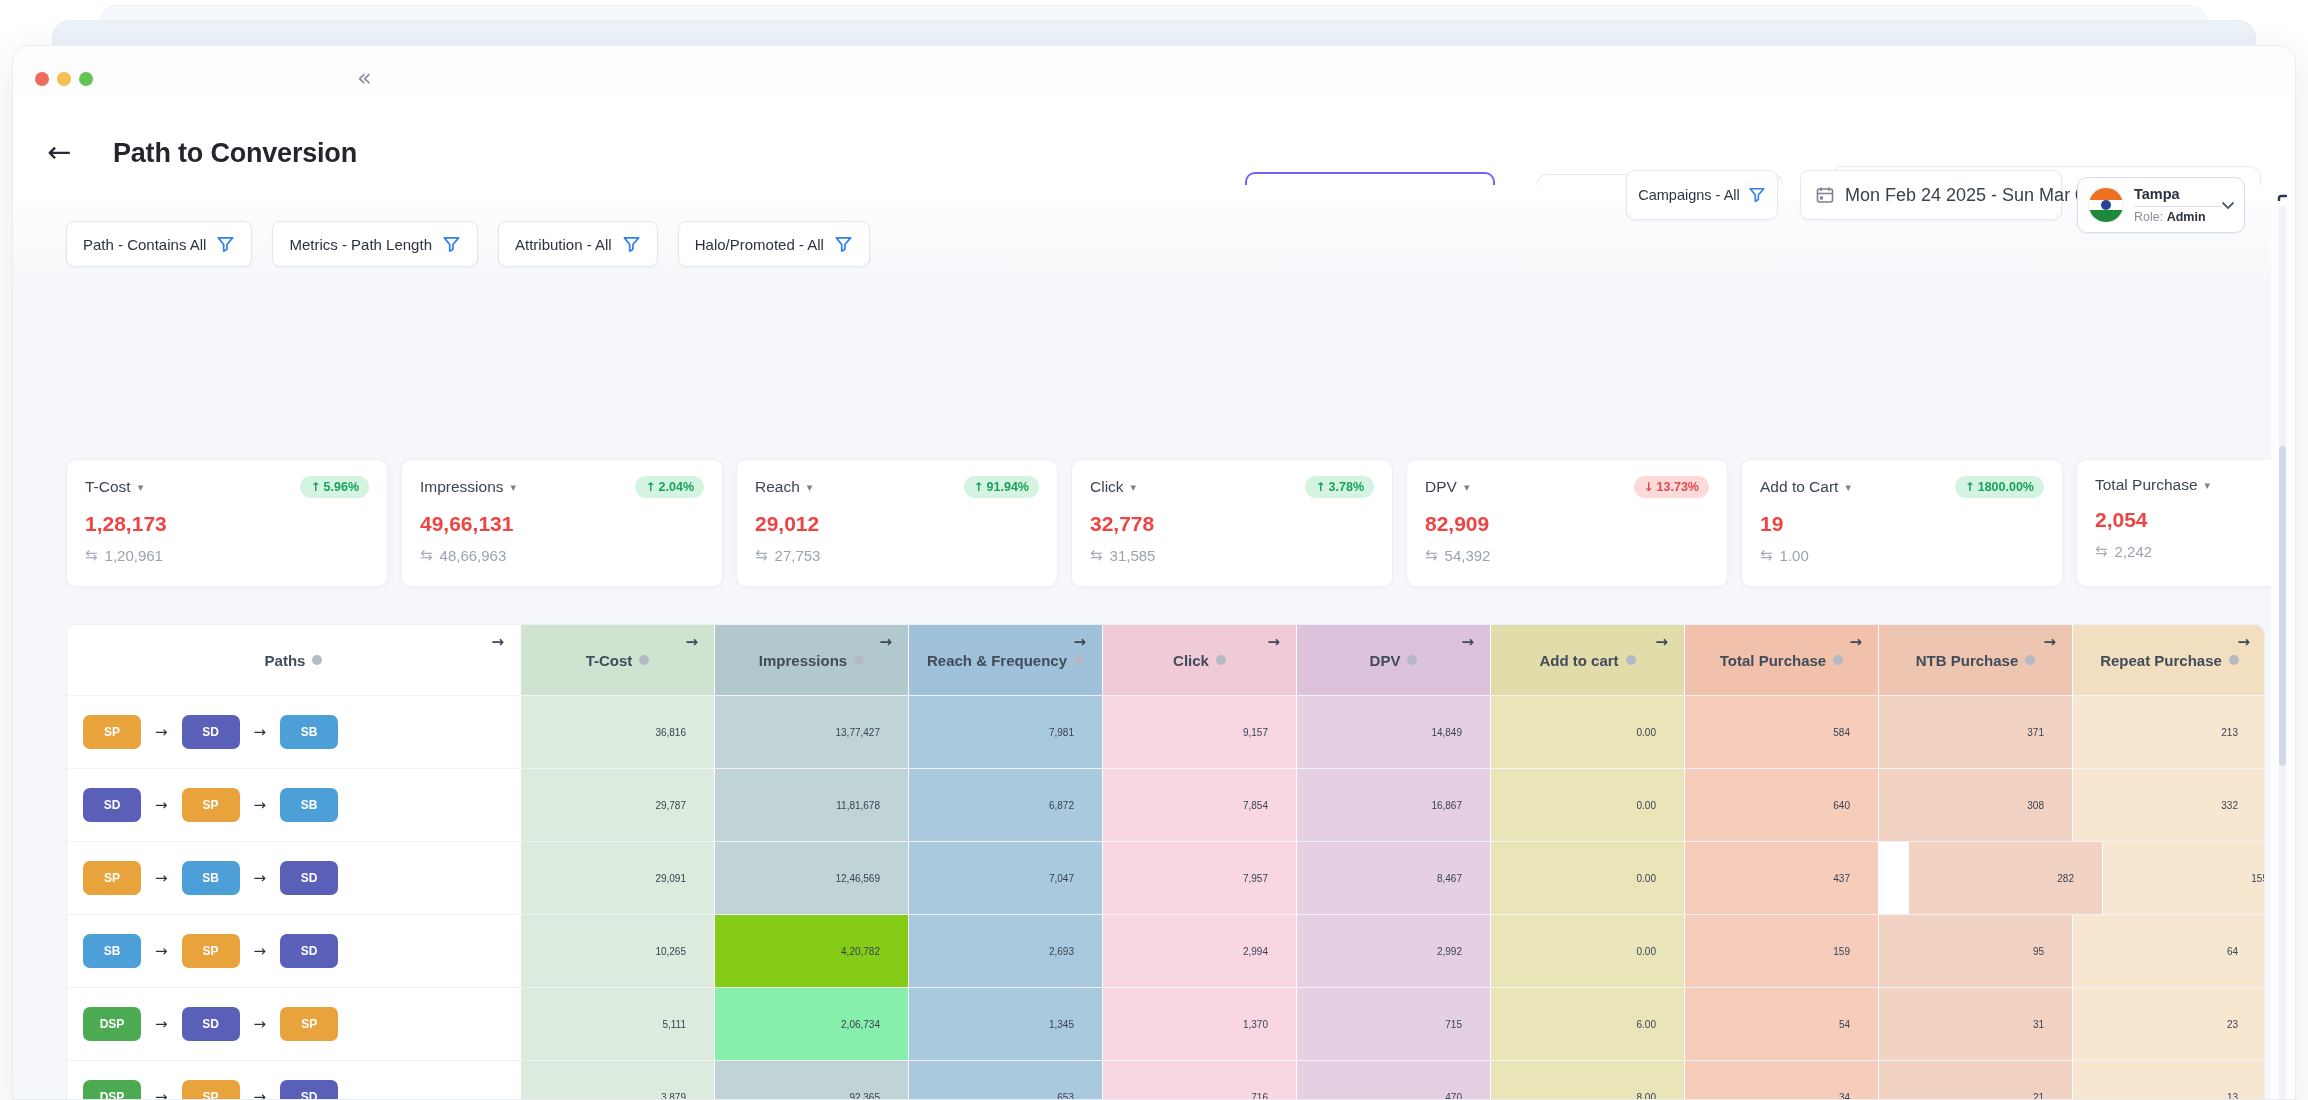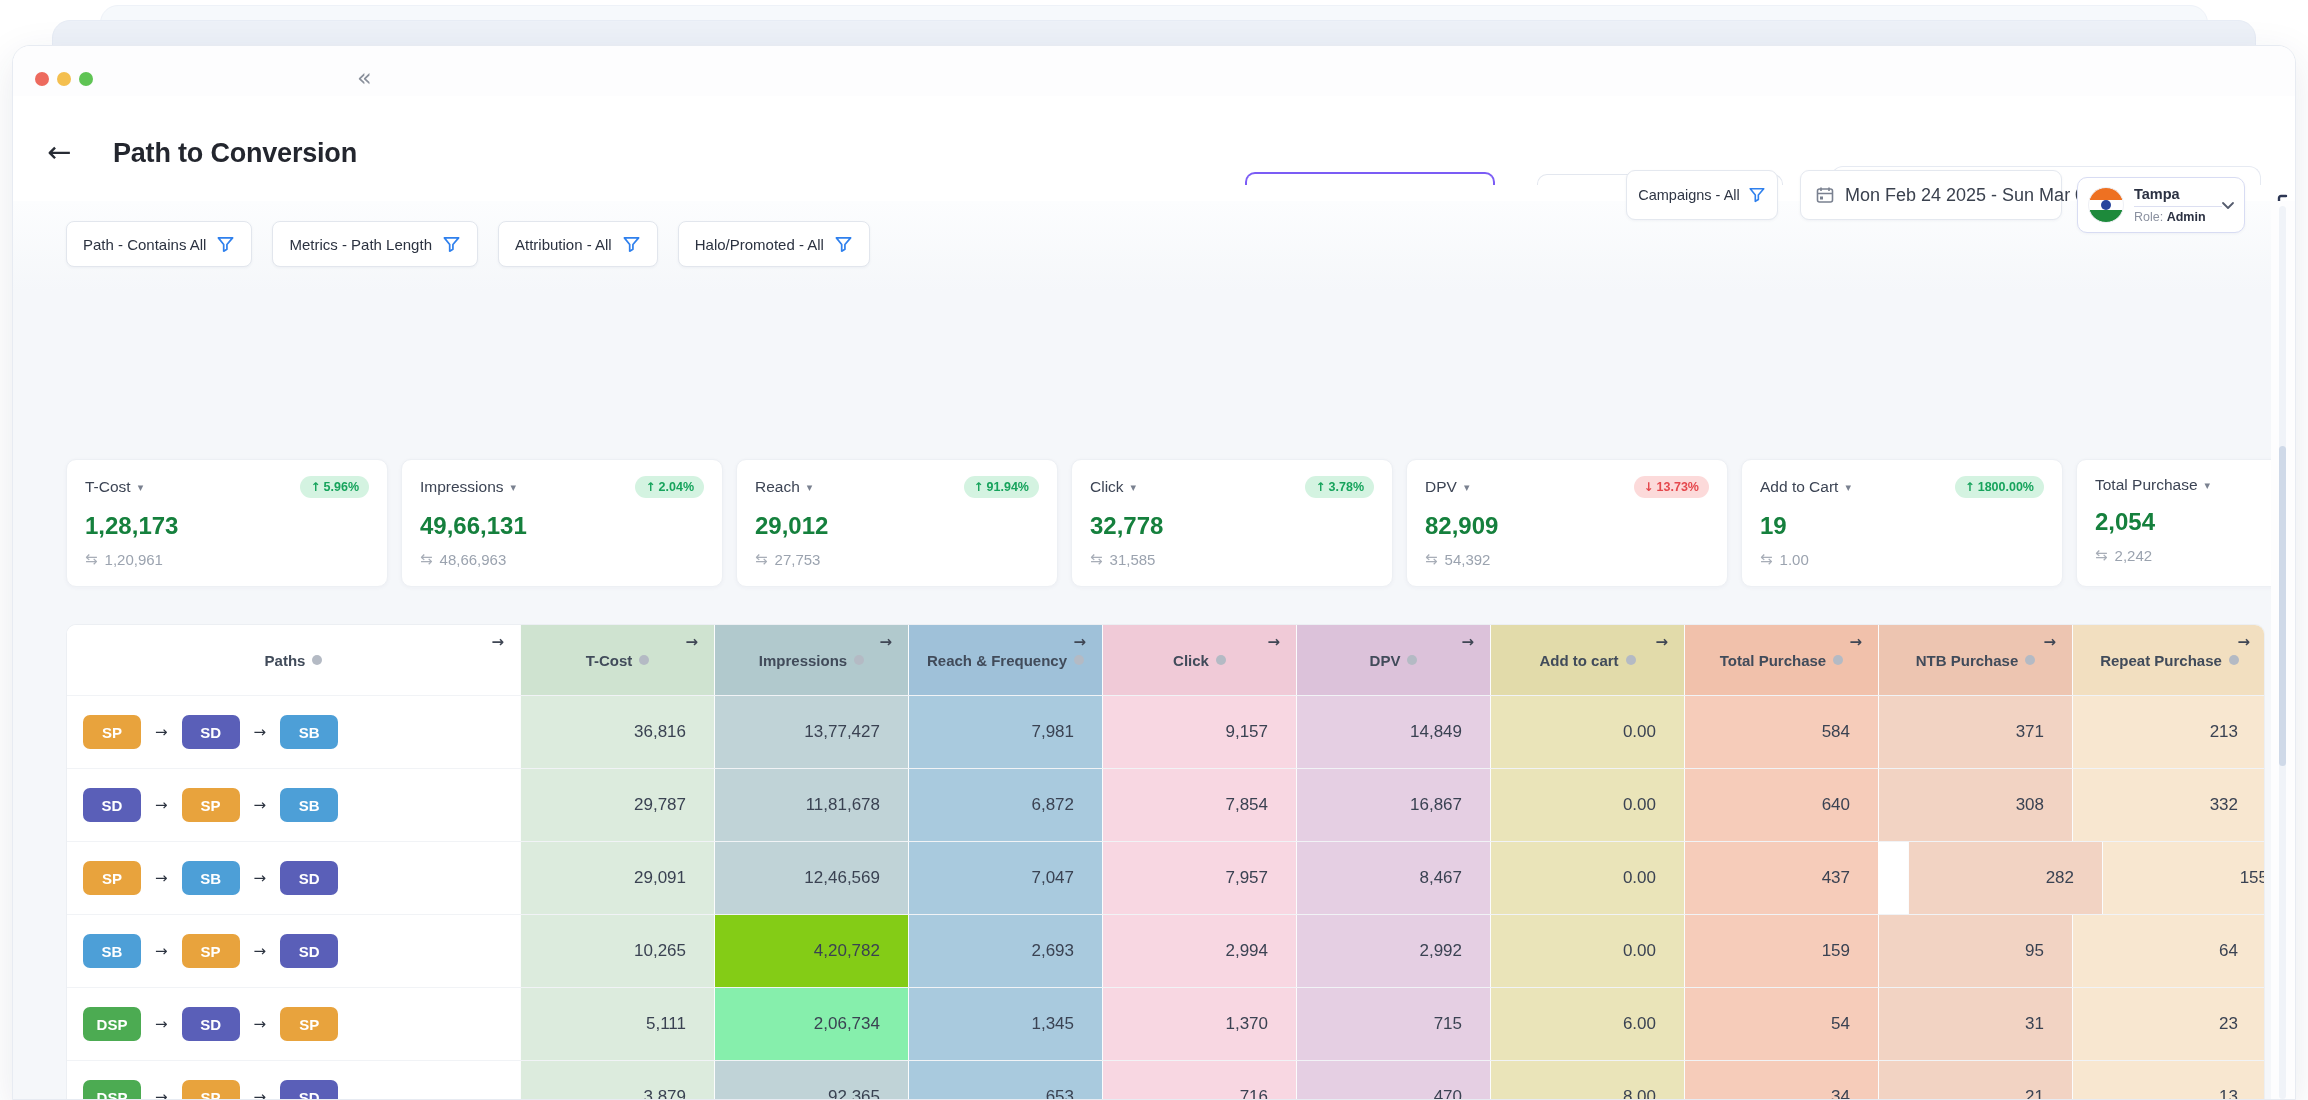--- a/index.html
+++ b/index.html
@@ -80,46 +80,46 @@
          padding:16px 18px; box-shadow:0 1px 4px rgba(40,50,90,.04); flex:0 0 auto; }
   .kpi-top { display:flex; align-items:center; justify-content:space-between; }
   .kpi-label { display:flex; align-items:center; gap:7px; cursor:pointer; }
   .kpi-label-text { font-size:15.5px; color:#3c4454; }
   .kpi-caret { font-size:11px; color:#7a8190; }
   .kpi-badge { display:flex; align-items:center; gap:3px; border-radius:12px; padding:4px 10px;
                font-size:12.5px; font-weight:600; }
   .kpi-badge.up { background:#d4f3e1; color:#17a35c; }
   .kpi-badge.down { background:#fcdada; color:#e5484d; }
   .kpi-badge .dir { font-family:"DejaVu Sans",sans-serif; font-size:12px; }
-  .kpi-value { margin-top:14px; font-size:24px; font-weight:700; color:#15803d; }
+  .kpi-value { margin-top:14px; font-size:21px; font-weight:700; color:#ef4444; }
   .kpi-prev { margin-top:10px; font-size:15px; color:#9ba3af; display:flex; align-items:center; gap:7px; }
   .swap-icon { font-family:"DejaVu Sans",sans-serif; font-size:15px; color:#a8aeb8; }
 
   
   .table-card { position:absolute; left:53px; top:423px; width:2199px; bottom:0;
                 background:#fff; border:1px solid #eceff3; border-bottom:none;
                 border-radius:10px 10px 0 0; overflow:hidden; }
   .thead { display:flex; height:70px; }
   .th { position:relative; width:194px; flex:0 0 auto; display:flex; align-items:center;
         justify-content:center; gap:7px; border-left:1px solid #fbfcfd; cursor:pointer; }
   .th.paths { width:453px; background:#fff; border-left:none; }
   .th-text { font-size:15px; font-weight:600; color:#414b5a; white-space:nowrap; }
   .th-arrow { position:absolute; top:8px; right:16px; font-size:15px; font-weight:700; color:#3f4654;
               font-family:"DejaVu Sans",sans-serif; cursor:pointer; }
   .info-dot { width:10px; height:10px; border-radius:50%; background:#b4bac4; display:inline-block;
               flex:0 0 auto; }
   .tbody { display:flex; flex-direction:column; }
   .tr { display:flex; height:73px; border-top:1px solid #f1f3f6; cursor:pointer; }
   .td-path { width:453px; flex:0 0 auto; background:#fff; display:flex; align-items:center;
              padding-left:16px; }
-  .pbadge { min-width:58px; height:34px; border-radius:7px; color:#fff; font-weight:700; font-size:15px;
+  .pbadge { min-width:58px; height:34px; border-radius:7px; color:#fff; font-weight:700; font-size:12px;
             display:flex; align-items:center; justify-content:center; padding:0 8px; }
   .parrow { margin:0 14px; font-size:15px; color:#2c3340; font-family:"DejaVu Sans",sans-serif; }
   .td-val { width:194px; flex:0 0 auto; display:flex; align-items:center; justify-content:flex-end;
-            padding-right:28px; font-size:17px; color:#3a4252; border-left:1px solid #fbfcfd; }
+            padding-right:28px; font-size:10px; color:#3a4252; border-left:1px solid #fbfcfd; }
 
   
   .right-gutter { position:absolute; right:0; top:155px; bottom:0; width:24px; background:#fdfdfe; z-index:4; }
   .scroll-track { position:absolute; right:9px; top:160px; bottom:0; width:7px; background:#f0f3f8;
                   border-radius:4px; z-index:5; }
   .scroll-thumb { position:absolute; right:9px; top:400px; width:7px; height:320px; background:#cfd9e8;
                   border-radius:4px; z-index:6; cursor:grab; }
 
   svg { display:block; }
 </style>

